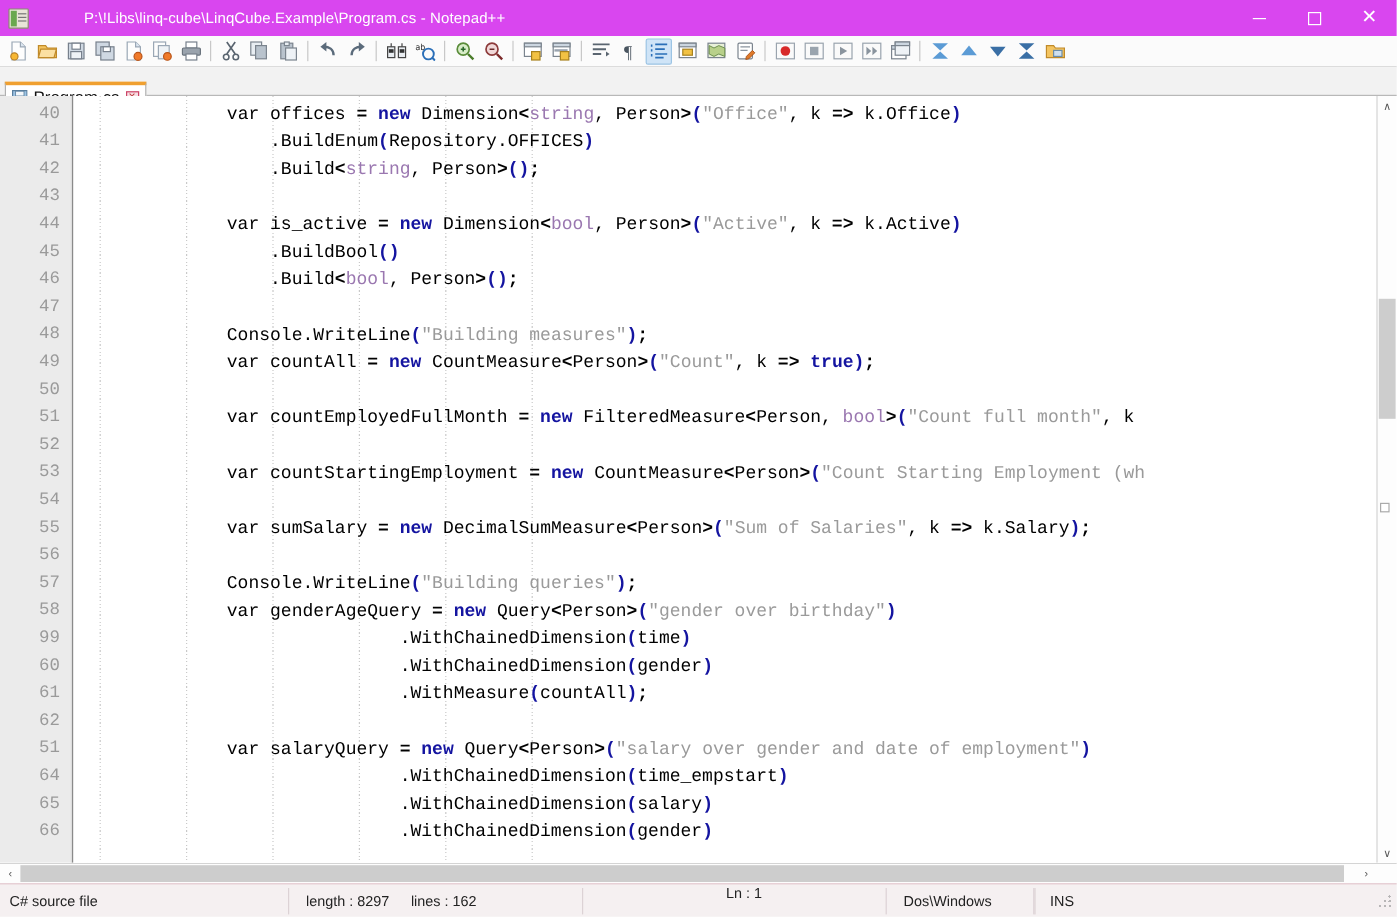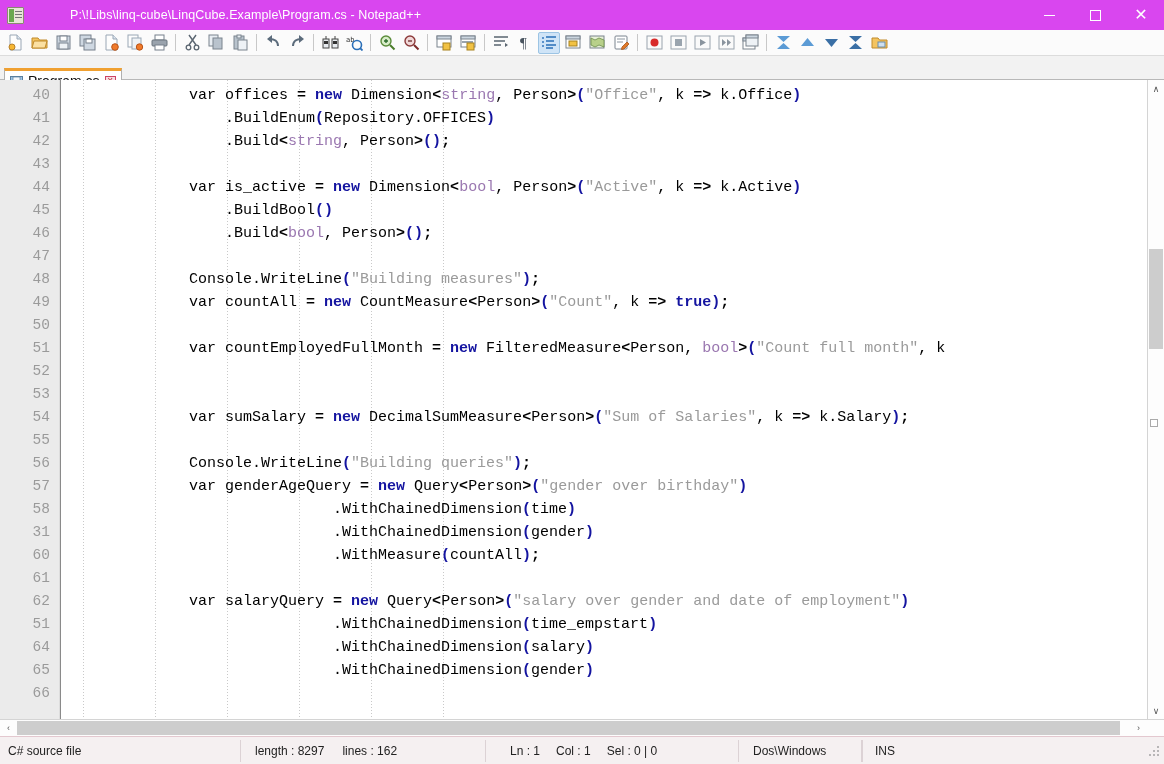--- a/index.html
+++ b/index.html
@@ -149,21 +149,21 @@
 
   
   .statusbar {
     height: 28px; flex: 0 0 28px; background: #f5f0f1; border-top: 1px solid #e3c8cf;
     display: flex; align-items: center; font-size: 12px; color: #222; justify-content: flex-end;
   }
   .sb-cell { padding: 0 8px; height: 28px; display: flex; align-items: center; white-space: nowrap; }
   .sb-sep { width: 1px; height: 22px; background: #dcd2d5; }
   .sb-doctype { width: 240px; }
   .sb-lenlines { width: 244px; display:flex; gap: 18px; padding-left: 14px;}
-  .sb-pos { width: 252px; display:flex; gap: 16px; padding-left: 24px;}
+  .sb-pos { width: 252px; display:flex; gap: 16px; padding-left: 24px; flex-direction: column;}
   .sb-eol { width: 122px; padding-left: 14px;}
   .sb-enc { width: 140px; padding-left: 14px;}
   .sb-ins { width: 60px; padding-left: 12px;}
   .sb-grip { margin-left:auto; width: 14px; height: 14px; margin-right: 3px; opacity:.55;
     background:
       radial-gradient(circle 1px at 3px 11px, #888 99%, transparent 100%),
       radial-gradient(circle 1px at 7px 11px, #888 99%, transparent 100%),
       radial-gradient(circle 1px at 11px 11px, #888 99%, transparent 100%),
       radial-gradient(circle 1px at 7px 7px, #888 99%, transparent 100%),
       radial-gradient(circle 1px at 11px 7px, #888 99%, transparent 100%),
@@ -454,21 +454,21 @@
           <div class="ln">49</div>
           <div class="ln">50</div>
           <div class="ln">51</div>
           <div class="ln">52</div>
           <div class="ln">53</div>
           <div class="ln">54</div>
           <div class="ln">55</div>
           <div class="ln">56</div>
           <div class="ln">57</div>
           <div class="ln">58</div>
-          <div class="ln">31</div>
+          <div class="ln">99</div>
           <div class="ln">60</div>
           <div class="ln">61</div>
           <div class="ln">62</div>
           <div class="ln">51</div>
           <div class="ln">64</div>
           <div class="ln">65</div>
           <div class="ln">66</div>
         </div>
       <div class="fold-margin"></div>
       <div class="code-area">
@@ -487,20 +487,21 @@
             <div class="code-line">&nbsp;</div>
             <div class="code-line"><span>            var is_active </span><span class="op">=</span><span> </span><span class="kw">new</span><span> Dimension</span><span class="op">&lt;</span><span class="type">bool</span><span>, Person</span><span class="op">&gt;</span><span class="br">(</span><span class="str">"Active"</span><span>, k </span><span class="op">=&gt;</span><span> k.Active</span><span class="br">)</span></div>
             <div class="code-line"><span>                .BuildBool</span><span class="br">()</span></div>
             <div class="code-line"><span>                .Build</span><span class="op">&lt;</span><span class="type">bool</span><span>, Person</span><span class="op">&gt;</span><span class="br">()</span><span class="op">;</span></div>
             <div class="code-line">&nbsp;</div>
             <div class="code-line"><span>            Console.WriteLine</span><span class="br">(</span><span class="str">"Building measures"</span><span class="br">)</span><span class="op">;</span></div>
             <div class="code-line"><span>            var countAll </span><span class="op">=</span><span> </span><span class="kw">new</span><span> CountMeasure</span><span class="op">&lt;</span><span>Person</span><span class="op">&gt;</span><span class="br">(</span><span class="str">"Count"</span><span>, k </span><span class="op">=&gt;</span><span> </span><span class="kw">true</span><span class="br">)</span><span class="op">;</span></div>
             <div class="code-line">&nbsp;</div>
             <div class="code-line"><span>            var countEmployedFullMonth </span><span class="op">=</span><span> </span><span class="kw">new</span><span> FilteredMeasure</span><span class="op">&lt;</span><span>Person, </span><span class="type">bool</span><span class="op">&gt;</span><span class="br">(</span><span class="str">"Count full month"</span><span>, k</span></div>
             <div class="code-line">&nbsp;</div>
+            <div class="code-line"><span>            var countStartingEmployment </span><span class="op">=</span><span> </span><span class="kw">new</span><span> CountMeasure</span><span class="op">&lt;</span><span>Person</span><span class="op">&gt;</span><span class="br">(</span><span class="str">"Count Starting Employment (wh</span></div>
             <div class="code-line">&nbsp;</div>
             <div class="code-line"><span>            var sumSalary </span><span class="op">=</span><span> </span><span class="kw">new</span><span> DecimalSumMeasure</span><span class="op">&lt;</span><span>Person</span><span class="op">&gt;</span><span class="br">(</span><span class="str">"Sum of Salaries"</span><span>, k </span><span class="op">=&gt;</span><span> k.Salary</span><span class="br">)</span><span class="op">;</span></div>
             <div class="code-line">&nbsp;</div>
             <div class="code-line"><span>            Console.WriteLine</span><span class="br">(</span><span class="str">"Building queries"</span><span class="br">)</span><span class="op">;</span></div>
             <div class="code-line"><span>            var genderAgeQuery </span><span class="op">=</span><span> </span><span class="kw">new</span><span> Query</span><span class="op">&lt;</span><span>Person</span><span class="op">&gt;</span><span class="br">(</span><span class="str">"gender over birthday"</span><span class="br">)</span></div>
             <div class="code-line"><span>                            .WithChainedDimension</span><span class="br">(</span><span>time</span><span class="br">)</span></div>
             <div class="code-line"><span>                            .WithChainedDimension</span><span class="br">(</span><span>gender</span><span class="br">)</span></div>
             <div class="code-line"><span>                            .WithMeasure</span><span class="br">(</span><span>countAll</span><span class="br">)</span><span class="op">;</span></div>
             <div class="code-line">&nbsp;</div>
             <div class="code-line"><span>            var salaryQuery </span><span class="op">=</span><span> </span><span class="kw">new</span><span> Query</span><span class="op">&lt;</span><span>Person</span><span class="op">&gt;</span><span class="br">(</span><span class="str">"salary over gender and date of employment"</span><span class="br">)</span></div>

